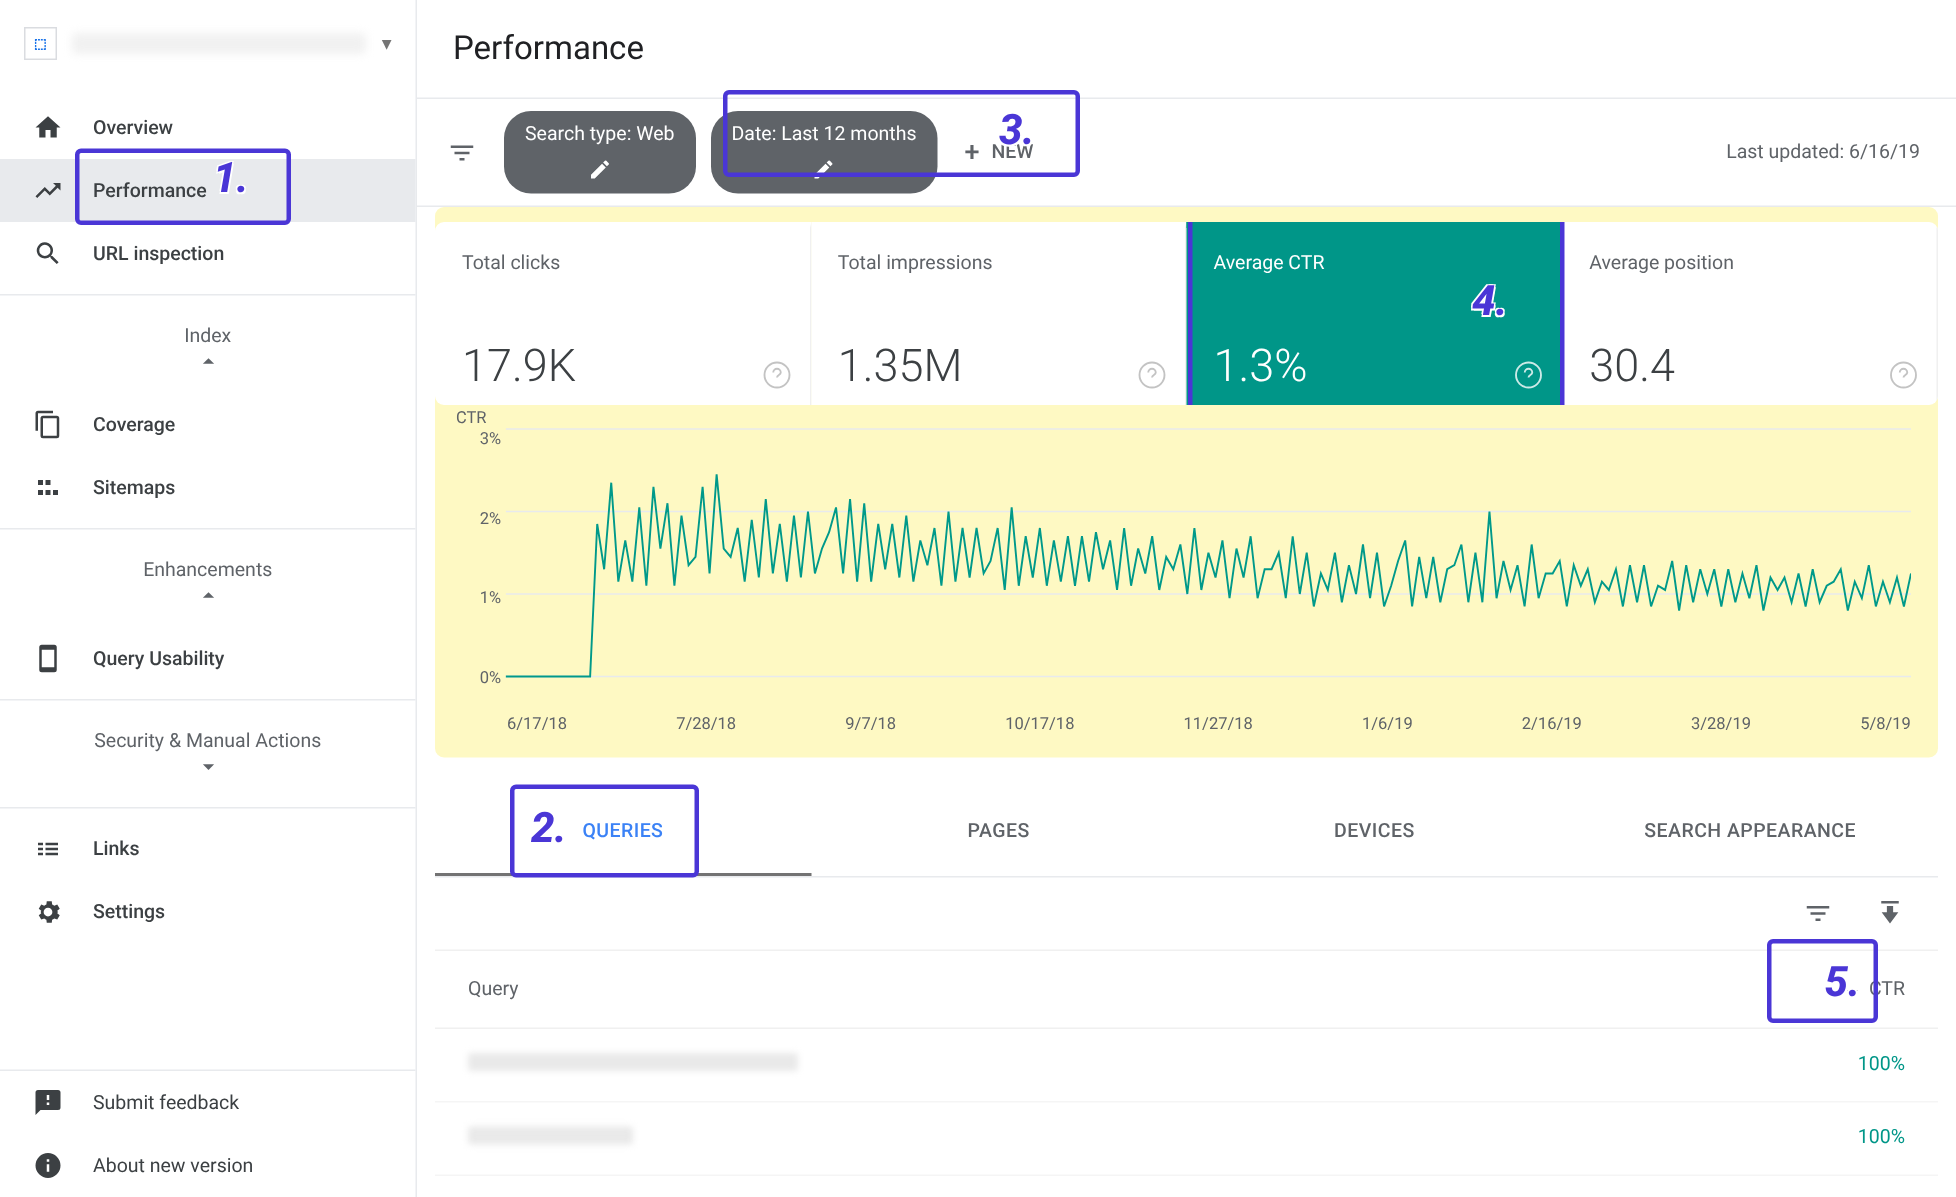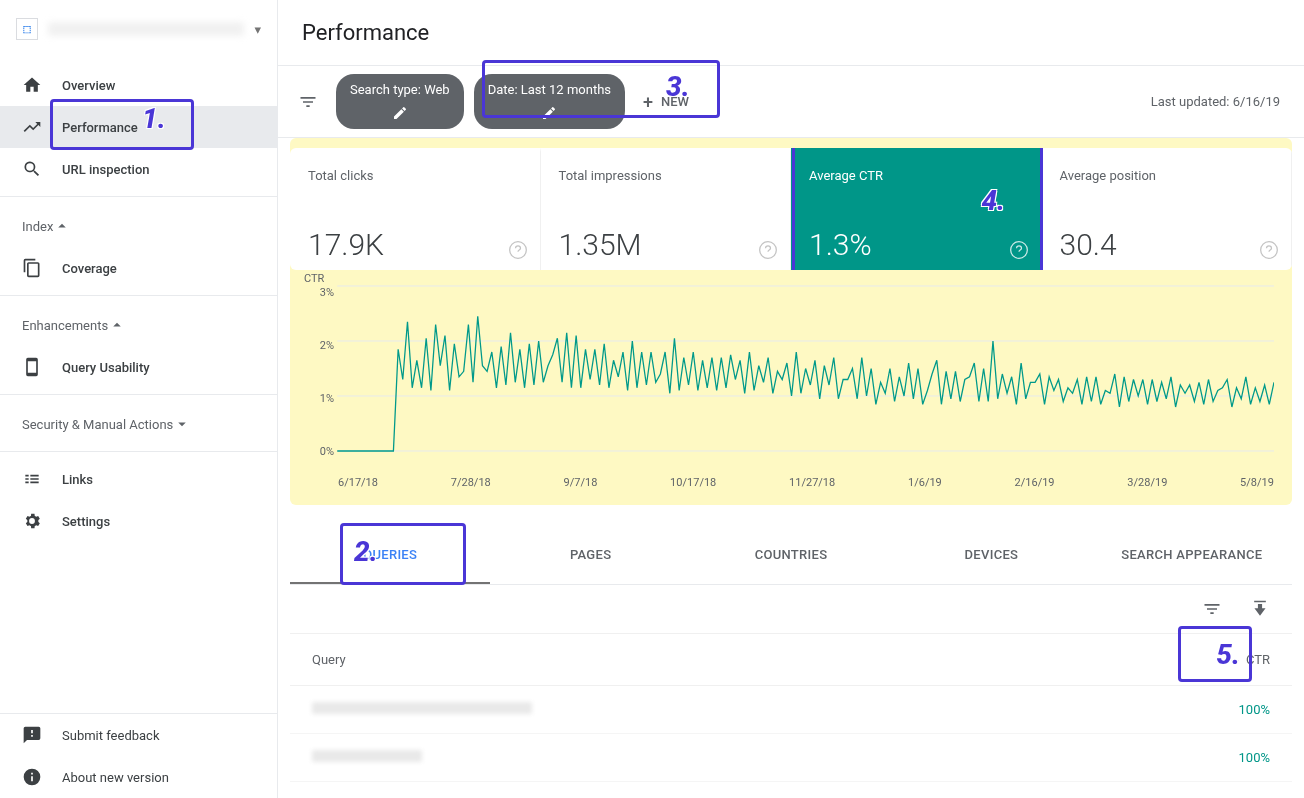--- a/index.html
+++ b/index.html
@@ -7,21 +7,21 @@
   body { display: flex; }
 
   
   .sidebar { width: 278px; border-right: 1px solid #e8eaed; display: flex; flex-direction: column; }
   .prop-select { display: flex; align-items: center; gap: 10px; padding: 18px 16px; }
   .prop-logo { width: 22px; height: 22px; border: 1px solid #dadce0; display: flex; align-items: center; justify-content: center; font-size: 9px; color: #1a73e8; font-weight: 600; }
   .prop-name { flex: 1; height: 14px; background: #f1f1f1; border-radius: 3px; filter: blur(3px); }
   .prop-caret { color: #757575; }
   .nav-group { border-top: 1px solid #e8eaed; padding: 6px 0; }
   .nav-group.first { border-top: none; }
-  .nav-group-header { display: flex; align-items: center; justify-content: flex-start; padding: 14px 22px 12px 22px; font-size: 13px; color: #5f6368; cursor: pointer; }
+  .nav-group-header { display: flex; align-items: center; justify-content: center; padding: 14px 22px 12px 22px; font-size: 13px; color: #5f6368; cursor: pointer; flex-direction: column; }
   .nav-item { display: flex; align-items: center; gap: 20px; padding: 11px 20px 11px 22px; font-size: 13px; color: #3c4043; cursor: pointer; font-weight: 500; }
   .nav-item.active { background: #e8eaed; }
   .nav-item svg { width: 20px; height: 20px; fill: #5f6368; flex-shrink: 0; }
   .nav-bottom { margin-top: auto; border-top: 1px solid #e8eaed; }
   .nav-bottom .nav-item { font-weight: 400; }
 
   
   .main { flex: 1; overflow: auto; }
   .page-title { font-size: 22px; color: #202124; padding: 20px 24px; }
 
@@ -120,20 +120,26 @@
       <span>Index</span>
       <svg class="ico" viewBox="0 0 24 24" style="width:18px;height:18px">
           <path d="M7 14l5-5 5 5z"></path>
         </svg>
     </div>
     <div class="nav-item">
       <svg class="ico" viewBox="0 0 24 24">
           <path d="M16 1H4a2 2 0 00-2 2v14h2V3h12V1zm3 4H8a2 2 0 00-2 2v14a2 2 0 002 2h11a2 2 0 002-2V7a2 2 0 00-2-2zm0 16H8V7h11v14z"></path>
         </svg>
       <span>Coverage</span>
+    </div>
+    <div class="nav-item">
+      <svg class="ico" viewBox="0 0 24 24">
+          <path d="M4 10h4V6H4v4zm6 8h4v-4h-4v4zm-6 0h4v-4H4v4zm12 0h4v-4h-4v4zM10 10h4V6h-4v4z"></path>
+        </svg>
+      <span>Sitemaps</span>
     </div>
   </div>
 
   <div class="nav-group">
     <div class="nav-group-header">
       <span>Enhancements</span>
       <svg class="ico" viewBox="0 0 24 24" style="width:18px;height:18px">
           <path d="M7 14l5-5 5 5z"></path>
         </svg>
     </div>
@@ -282,21 +288,20 @@
           <span>2/16/19</span>
           <span>3/28/19</span>
           <span>5/8/19</span>
         </div>
     </div>
 
     <div class="tabs-card pos-rel">
       <div class="tabs">
         <div class="tab active">QUERIES</div>
         <div class="tab">PAGES</div>
-        <div class="tab">COUNTRIES</div>
         <div class="tab">DEVICES</div>
         <div class="tab">SEARCH APPEARANCE</div>
       </div>
       <div class="callout" style="left:50px; top:-4px; width:126px; height:62px;"></div>
       <div class="callout-num" style="left:64px; top:8px;">2.</div>
 
       <div class="tab-controls">
         <div class="icon-btn">
           <svg class="ico" viewBox="0 0 24 24">
               <path d="M10 18h4v-2h-4v2zM3 6v2h18V6H3zm3 7h12v-2H6v2z"></path>

